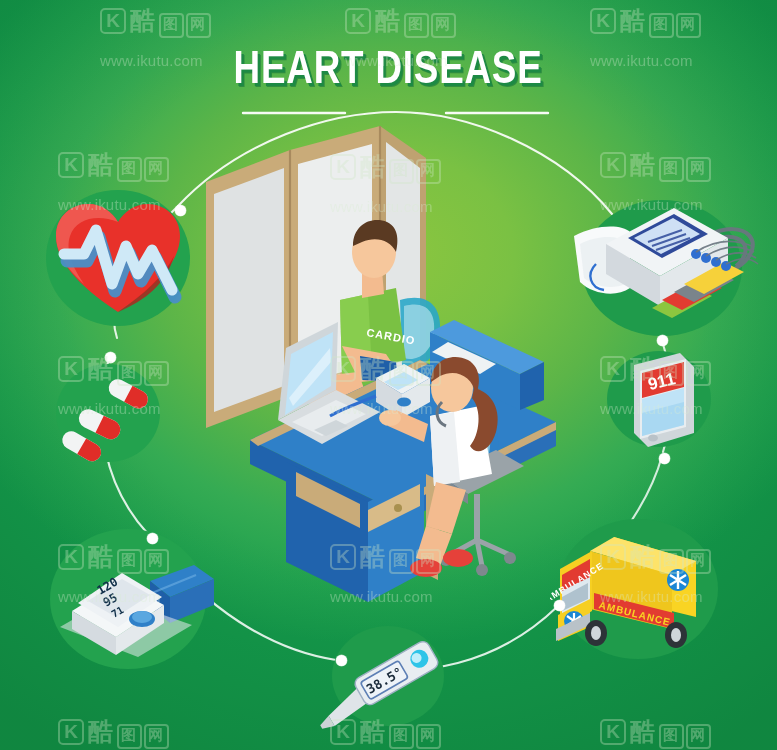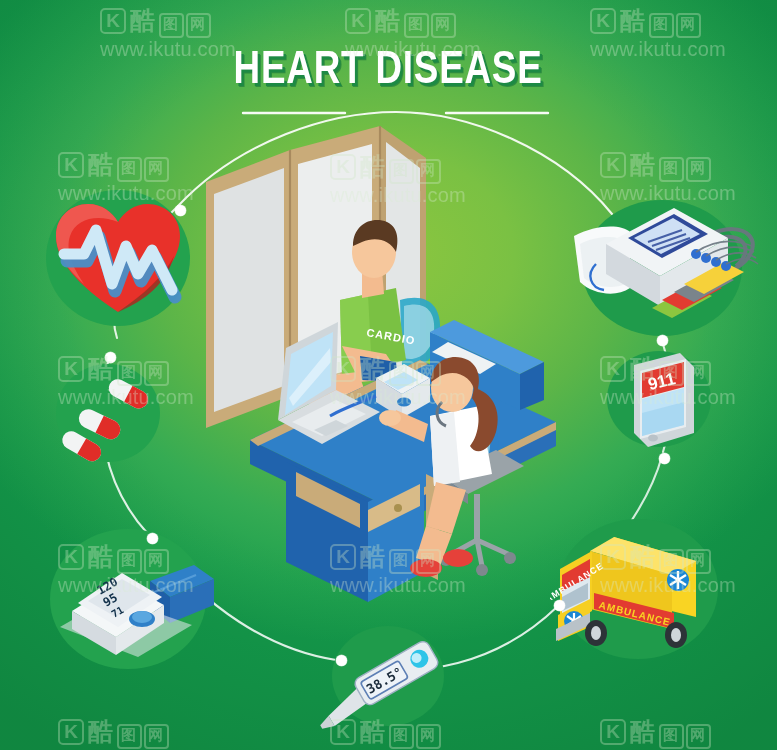--- a/index.html
+++ b/index.html
@@ -35,21 +35,21 @@
   .wm{position:absolute;opacity:.34;}
   .wm .logo{display:flex;align-items:center;gap:4px;}
   .wm .kbox{
     width:26px;height:26px;border:2.5px solid #cfe8c6;border-radius:5px;
     color:#cfe8c6;font-size:19px;font-weight:bold;line-height:21px;text-align:center;
   }
   .wm .cn{font-size:25px;letter-spacing:2px;color:#cfe8c6;font-weight:bold;
           font-family:Liberation Mono, monospace;}
   .wm .cn span{display:inline-block;border:2px solid #cfe8c6;border-radius:4px;
                width:25px;height:25px;line-height:22px;text-align:center;font-size:15px;margin-left:2px;}
-  .wm .url{font-size:20px;color:#d9ecd2;margin-top:0;letter-spacing:.2px;}
+  .wm .url{font-size:15px;color:#d9ecd2;margin-top:14px;letter-spacing:.2px;}
 </style>
 </head>
 <body>
 
 <div id="stage">
 
   <svg class="ring" viewBox="0 0 777 750">
 
     <path d="M178 206 C 240 140, 330 112, 396 112 C 470 112, 560 150, 612 214" fill="none" stroke="#ffffff" stroke-width="2.1" opacity=".9" stroke-linecap="round"></path>
     <path d="M117 338 C 104 300, 138 244, 178 206" fill="none" stroke="#ffffff" stroke-width="2.1" opacity=".85" stroke-linecap="round"></path>

